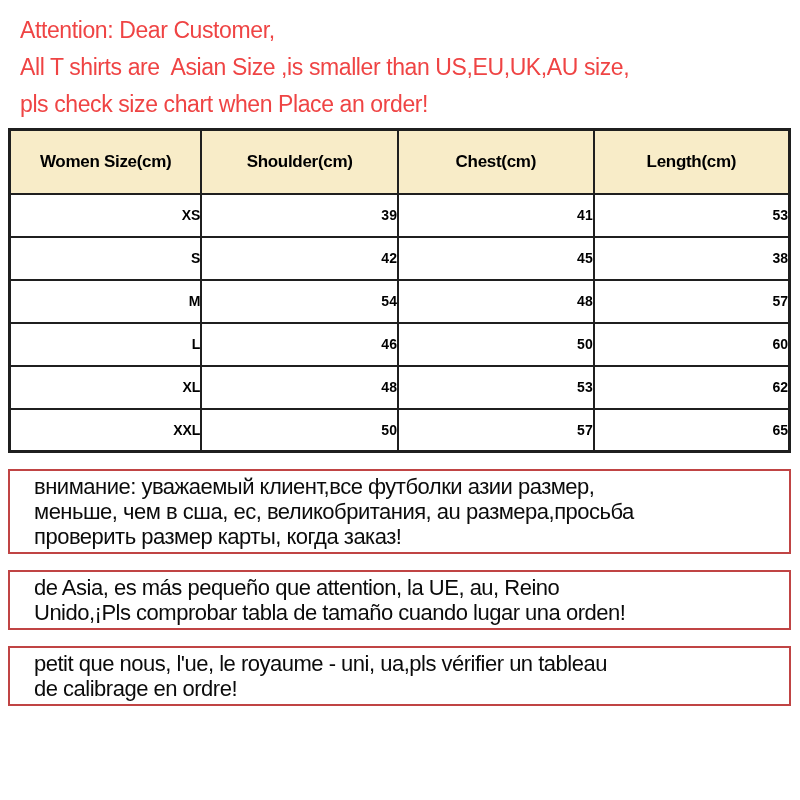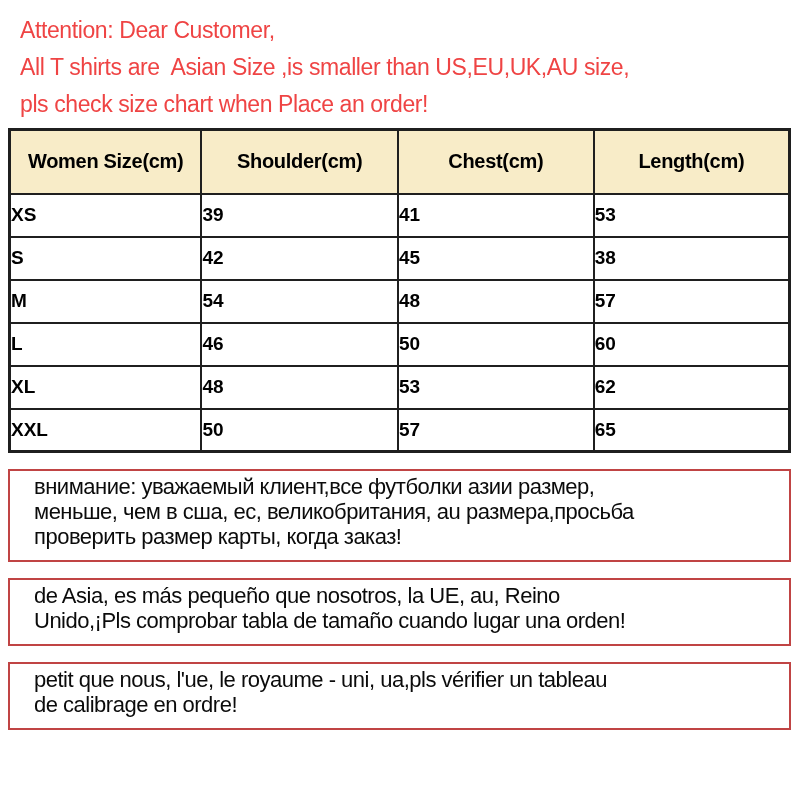--- a/index.html
+++ b/index.html
@@ -28,45 +28,45 @@
     border-collapse: collapse;
     table-layout: fixed;
   }
   table.size-table, table.size-table th, table.size-table td {
     border: 2px solid #1f1f1f;
   }
   table.size-table { border-width: 3px; }
   table.size-table th {
     background: #f8ecc8;
     height: 64px;
-    font-size: 20px;
+    font-size: 17px;
     font-weight: bold;
     text-align: center;
     vertical-align: middle;
     letter-spacing: -0.3px;
   }
   table.size-table td {
     height: 43px;
-    font-size: 19px;
+    font-size: 14px;
     font-weight: bold;
-    text-align: left;
+    text-align: right;
     vertical-align: middle;
     background: #ffffff;
   }
   col.c1 { width: 24.6%; }
   col.c2 { width: 25.2%; }
   col.c3 { width: 25.1%; }
   col.c4 { width: 25.1%; }
   
   .notes-wrap { margin-top: 13px; }
   .note-box {
     width: 783px;
     margin: 16px 0 12px 8px;
     border: 2px solid #c04444;
-    padding: 3px 8px 11px 24px;
+    padding: 3px 8px 3px 24px;
     background: #ffffff;
   }
   .note-line {
     font-size: 22px;
     line-height: 25px;
     letter-spacing: -0.5px;
     white-space: pre;
     color: #0b0b0b;
   }
 </style>
@@ -136,21 +136,21 @@
 
 <div class="notes-wrap">
 
   <div class="note-box">
     <div class="note-line">внимание: уважаемый клиент,все футболки азии размер,</div>
     <div class="note-line">меньше, чем в сша, ес, великобритания, au размера,просьба</div>
     <div class="note-line">проверить размер карты, когда заказ!</div>
   </div>
 
   <div class="note-box">
-    <div class="note-line">de Asia, es más pequeño que nosotros, la UE, au, Reino</div>
+    <div class="note-line">de Asia, es más pequeño que attention, la UE, au, Reino</div>
     <div class="note-line">Unido,¡Pls comprobar tabla de tamaño cuando lugar una orden!</div>
   </div>
 
   <div class="note-box">
     <div class="note-line">petit que nous, l'ue, le royaume - uni, ua,pls vérifier un tableau</div>
     <div class="note-line">de calibrage en ordre!</div>
   </div>
 
 </div>
 

